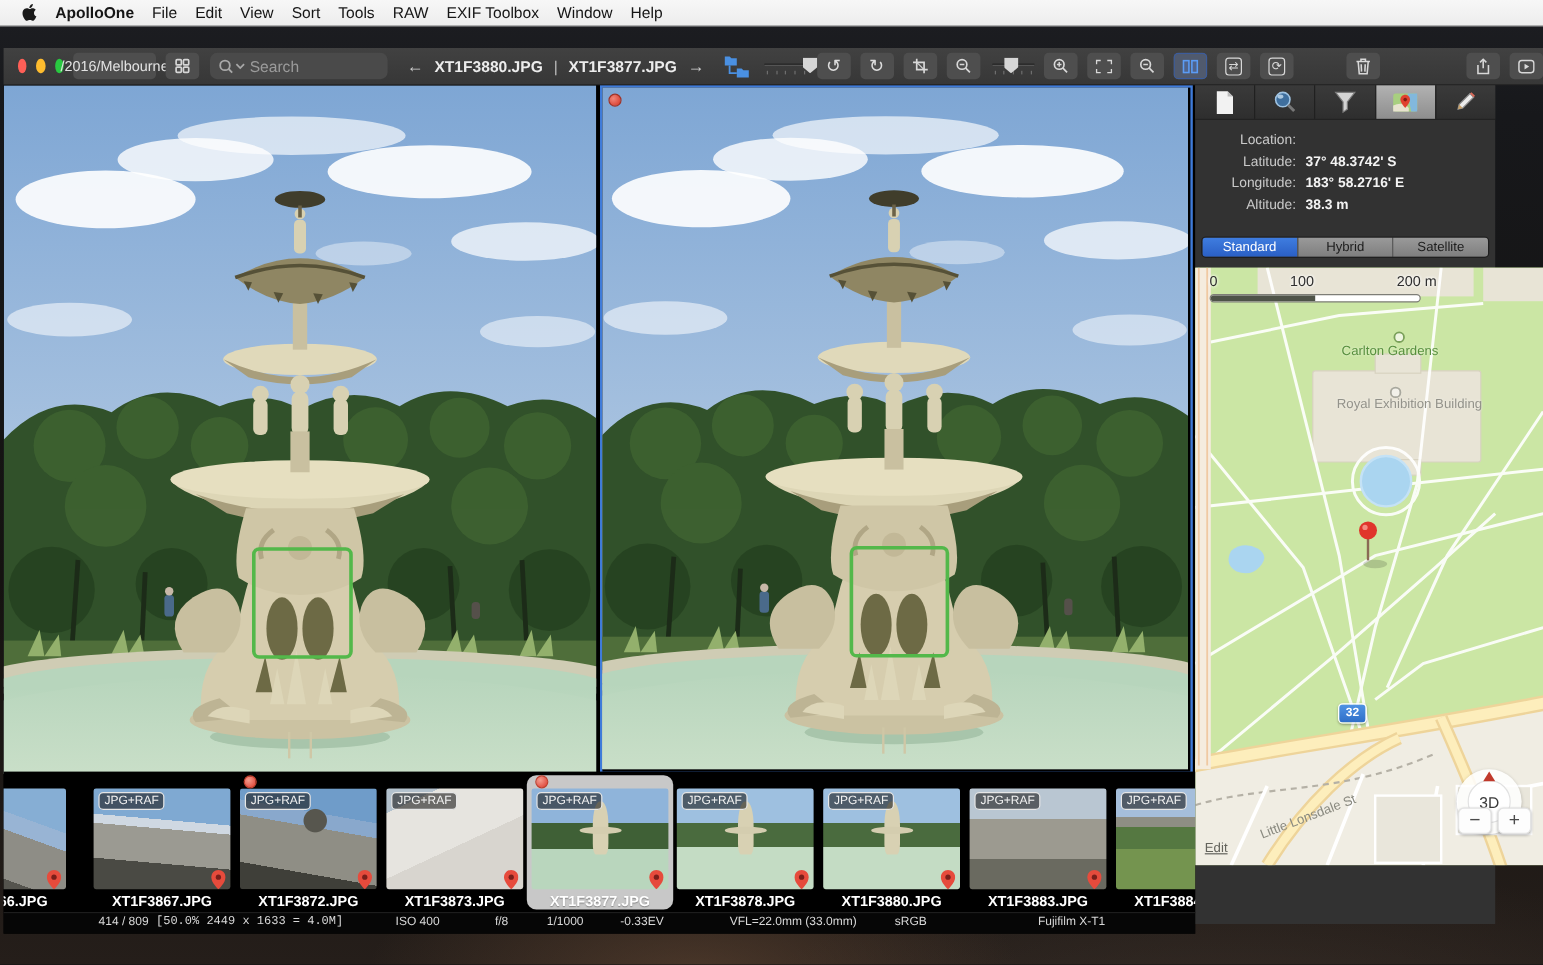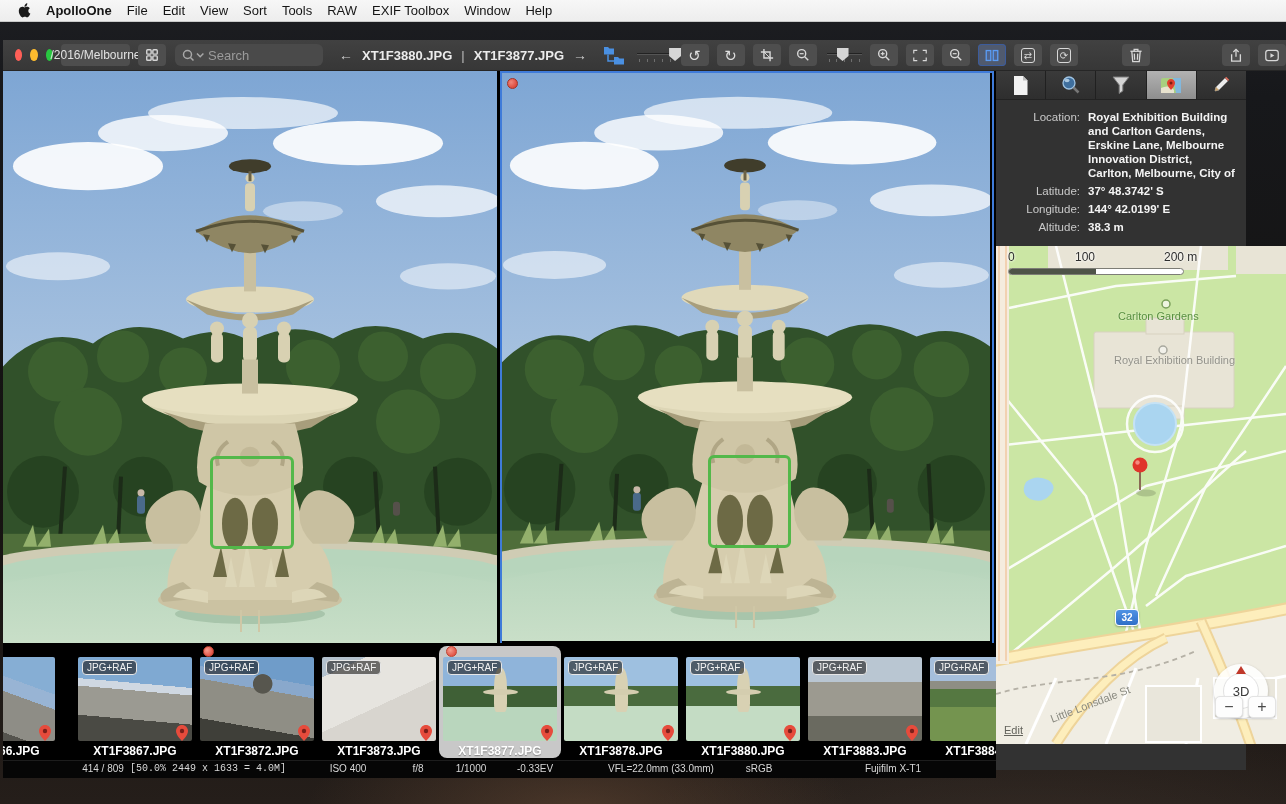--- a/index.html
+++ b/index.html
@@ -601,36 +601,40 @@
             <path d="M4 16 l1-4 9-9 3 3 -9 9 z" fill="#ececec" stroke="#8a8a8a" stroke-width="1"></path>
             <path d="M4 16 l1-4 3 3 z" fill="#caa36b"></path>
             <path d="M14 3 l3 3 1.2-1.2 -3-3 z" fill="#d86a5a"></path>
           </svg>
       </div>
     </div>
 
     <div class="info">
       <div class="info-row">
         <span class="info-label">Location:</span>
-        <span class="info-value">Royal Exhibition Building and Carlton Gardens, Erskine Lane, Melbourne Innovation District, Carlton, Melbourne, City of</span>
       </div>
       <div class="info-row">
         <span class="info-label">Latitude:</span>
         <span class="info-value">37° 48.3742' S</span>
       </div>
       <div class="info-row">
         <span class="info-label">Longitude:</span>
-        <span class="info-value">144° 42.0199' E</span>
+        <span class="info-value">183° 58.2716' E</span>
       </div>
       <div class="info-row">
         <span class="info-label">Altitude:</span>
         <span class="info-value">38.3 m</span>
       </div>
     </div>
 
+    <div class="segmented" id="map-mode-segmented">
+        <div class="seg selected">Standard</div>
+        <div class="seg">Hybrid</div>
+        <div class="seg">Satellite</div>
+      </div>
 
 
     <div class="map">
       <svg class="mapbase" width="290" height="498" viewBox="0 0 290 498">
         <rect width="290" height="498" fill="#cbe6a4"></rect>
 
         <rect x="52" y="0" width="180" height="24" fill="#e8e4d6"></rect>
         <rect x="240" y="0" width="50" height="28" fill="#e8e4d6"></rect>
 
         <rect x="98" y="86" width="140" height="76" rx="2" fill="#e8e4d6" stroke="#d8d2c0"></rect>

